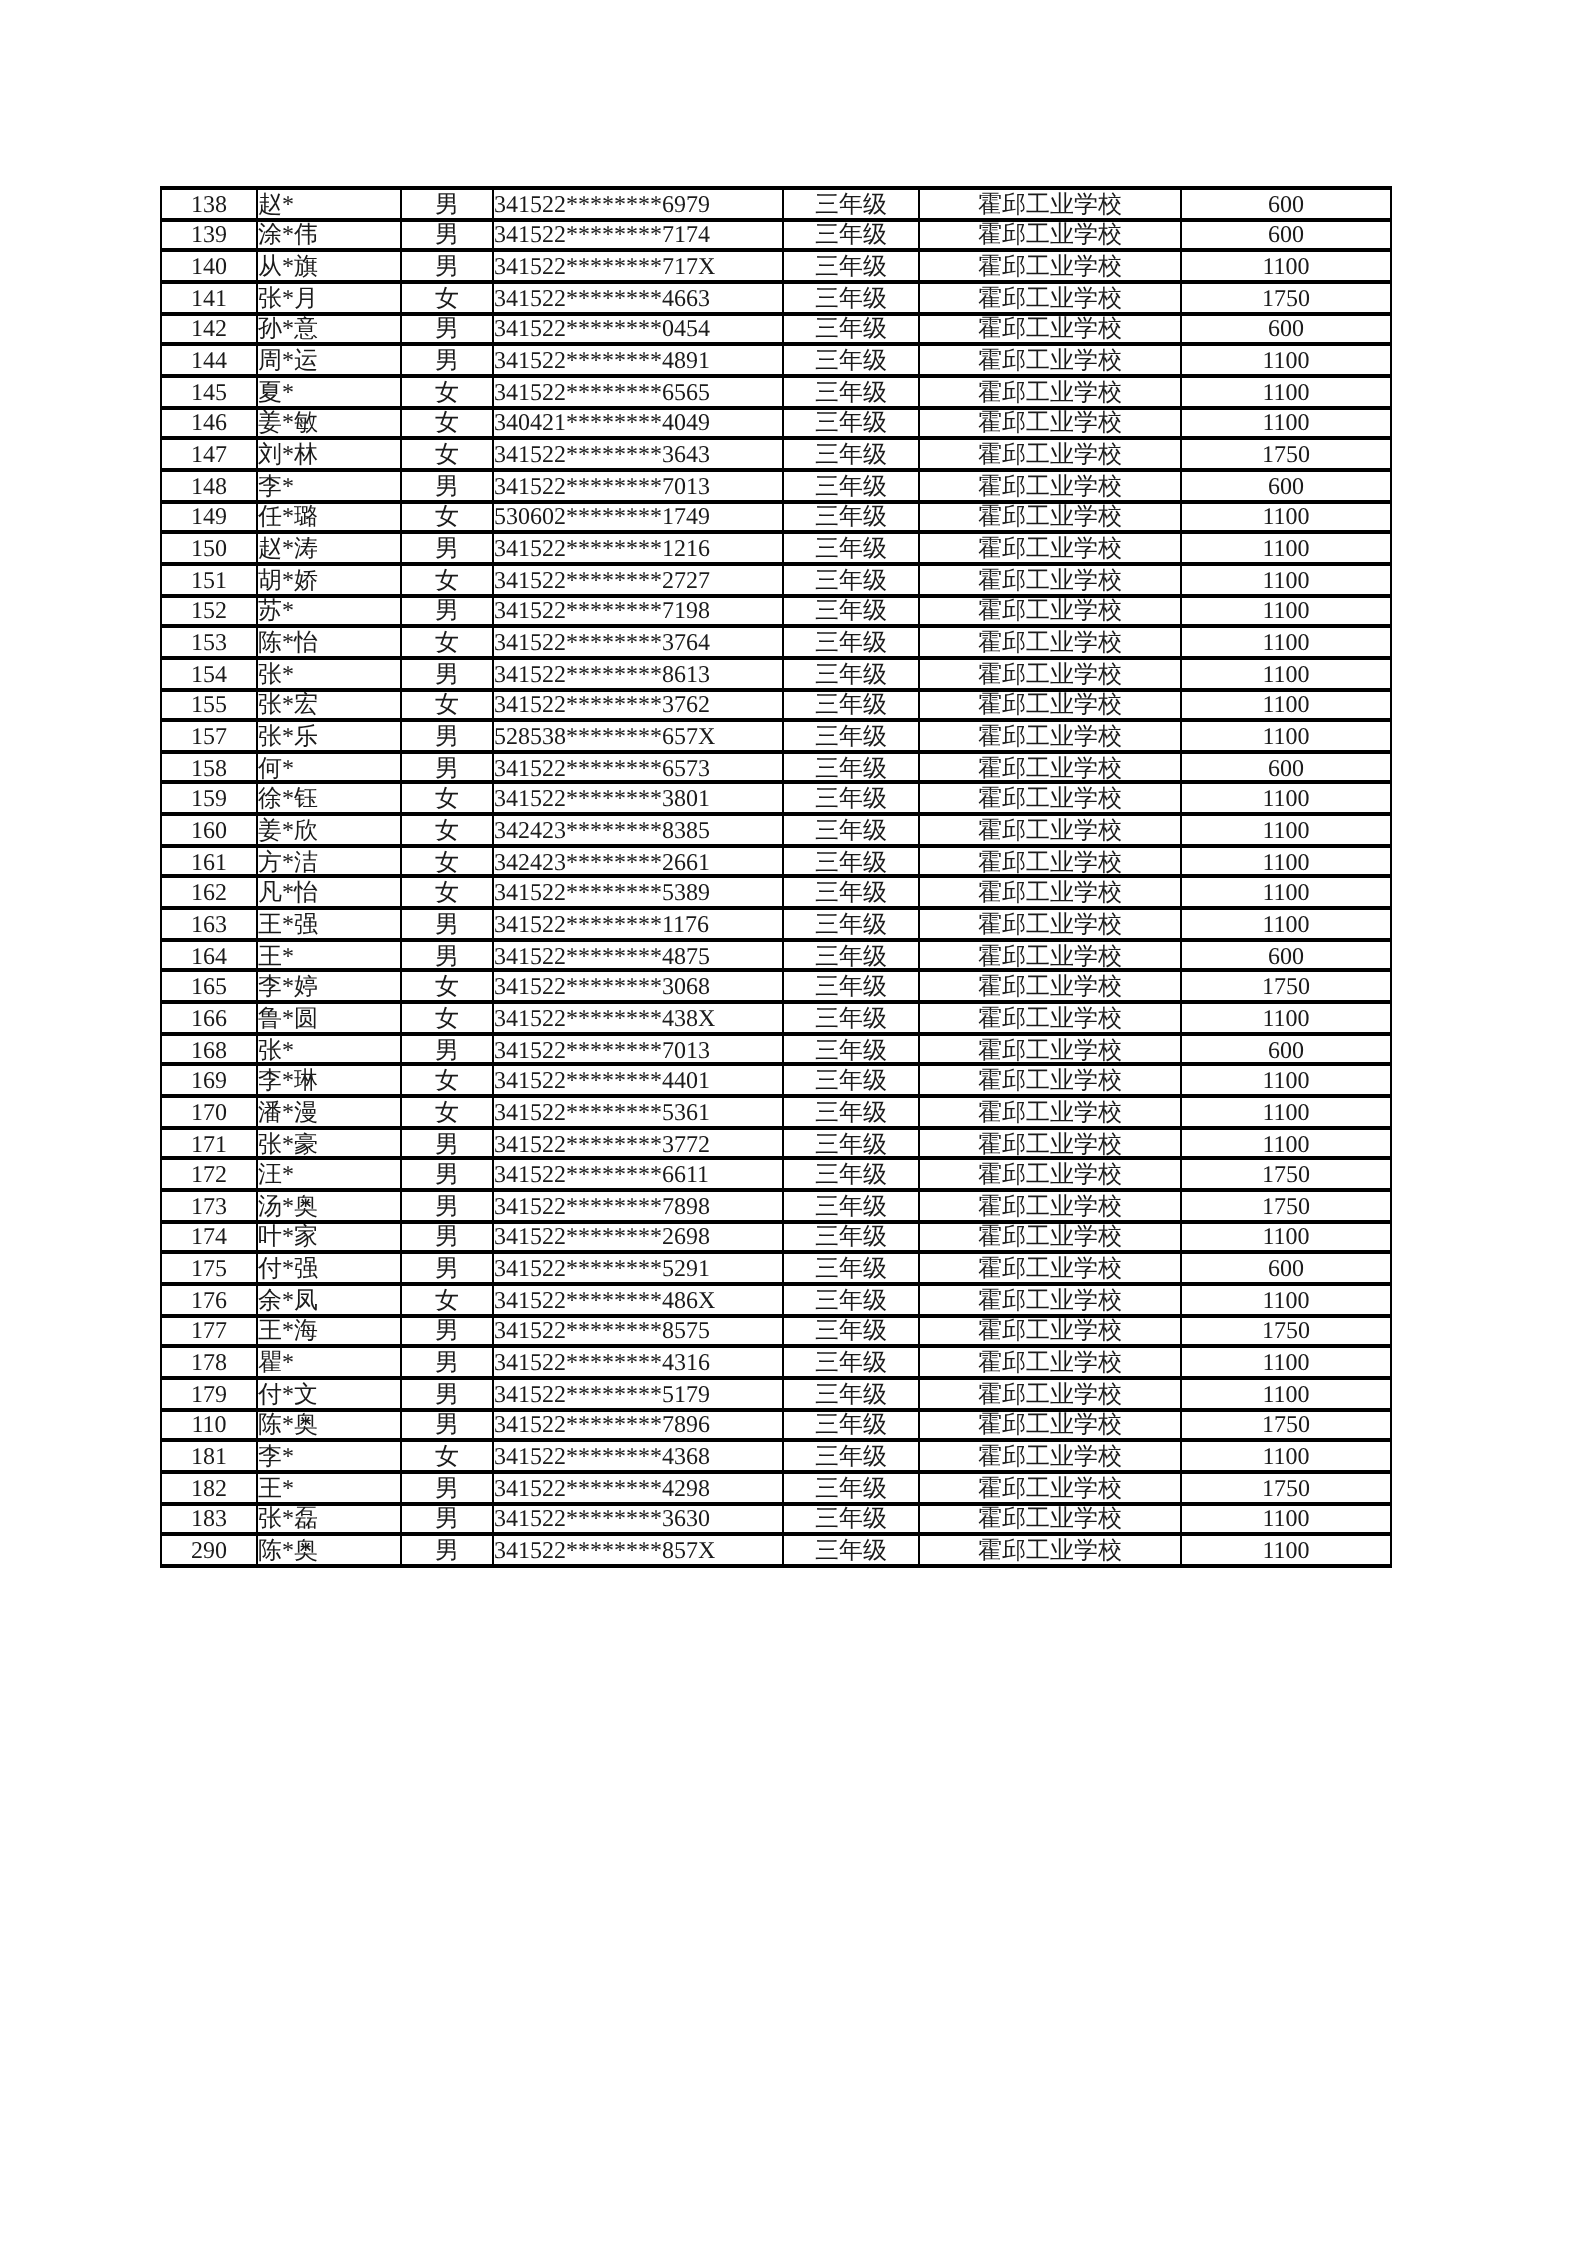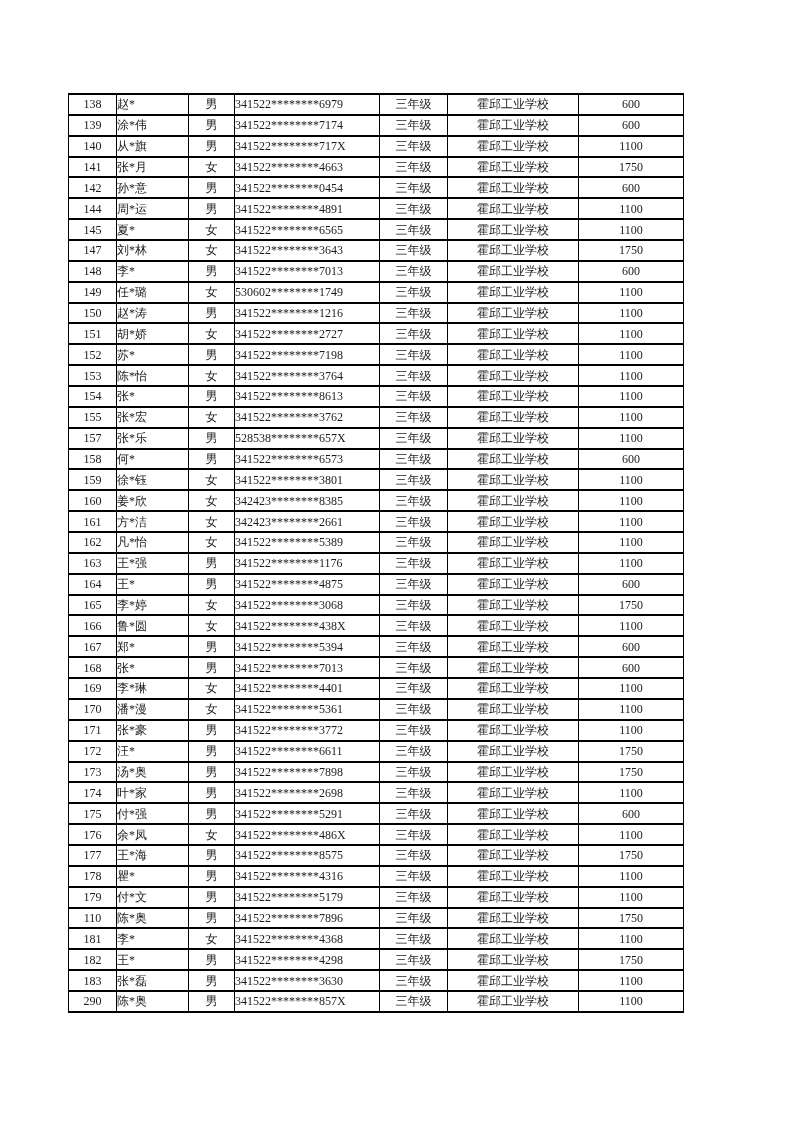--- a/index.html
+++ b/index.html
@@ -11,24 +11,24 @@
     position: relative;
     width: 793px;
     height: 1122px;
     background: #ffffff;
     overflow: hidden;
     font-family: "Liberation Serif", "DejaVu Serif", serif;
     color: #1b1b1b;
   }
   table.roster {
     position: absolute;
-    left: 68px;
+    left: 80px;
     top: 93px;
     width: 615px;
-    height: 920px;
+    height: 691px;
     border-collapse: collapse;
     table-layout: fixed;
     border: 1px solid #000000;
   }
   table.roster td {
     border: 1px solid #000000;
     border-top-width: 2px;
     border-bottom-width: 2px;
     font-size: 12px;
     line-height: 1;
@@ -112,20 +112,29 @@
         <tr>
           <td class="al-center">145</td>
           <td class="al-left">夏*</td>
           <td class="al-center">女</td>
           <td class="al-left">341522********6565</td>
           <td class="al-center">三年级</td>
           <td class="al-center">霍邱工业学校</td>
           <td class="al-center">1100</td>
         </tr>
         <tr>
+          <td class="al-center">146</td>
+          <td class="al-left">姜*敏</td>
+          <td class="al-center">女</td>
+          <td class="al-left">340421********4049</td>
+          <td class="al-center">三年级</td>
+          <td class="al-center">霍邱工业学校</td>
+          <td class="al-center">1100</td>
+        </tr>
+        <tr>
           <td class="al-center">147</td>
           <td class="al-left">刘*林</td>
           <td class="al-center">女</td>
           <td class="al-left">341522********3643</td>
           <td class="al-center">三年级</td>
           <td class="al-center">霍邱工业学校</td>
           <td class="al-center">1750</td>
         </tr>
         <tr>
           <td class="al-center">148</td>
@@ -281,29 +290,20 @@
           <td class="al-center">1750</td>
         </tr>
         <tr>
           <td class="al-center">166</td>
           <td class="al-left">鲁*圆</td>
           <td class="al-center">女</td>
           <td class="al-left">341522********438X</td>
           <td class="al-center">三年级</td>
           <td class="al-center">霍邱工业学校</td>
           <td class="al-center">1100</td>
-        </tr>
-        <tr>
-          <td class="al-center">167</td>
-          <td class="al-left">郑*</td>
-          <td class="al-center">男</td>
-          <td class="al-left">341522********5394</td>
-          <td class="al-center">三年级</td>
-          <td class="al-center">霍邱工业学校</td>
-          <td class="al-center">600</td>
         </tr>
         <tr>
           <td class="al-center">168</td>
           <td class="al-left">张*</td>
           <td class="al-center">男</td>
           <td class="al-left">341522********7013</td>
           <td class="al-center">三年级</td>
           <td class="al-center">霍邱工业学校</td>
           <td class="al-center">600</td>
         </tr>

